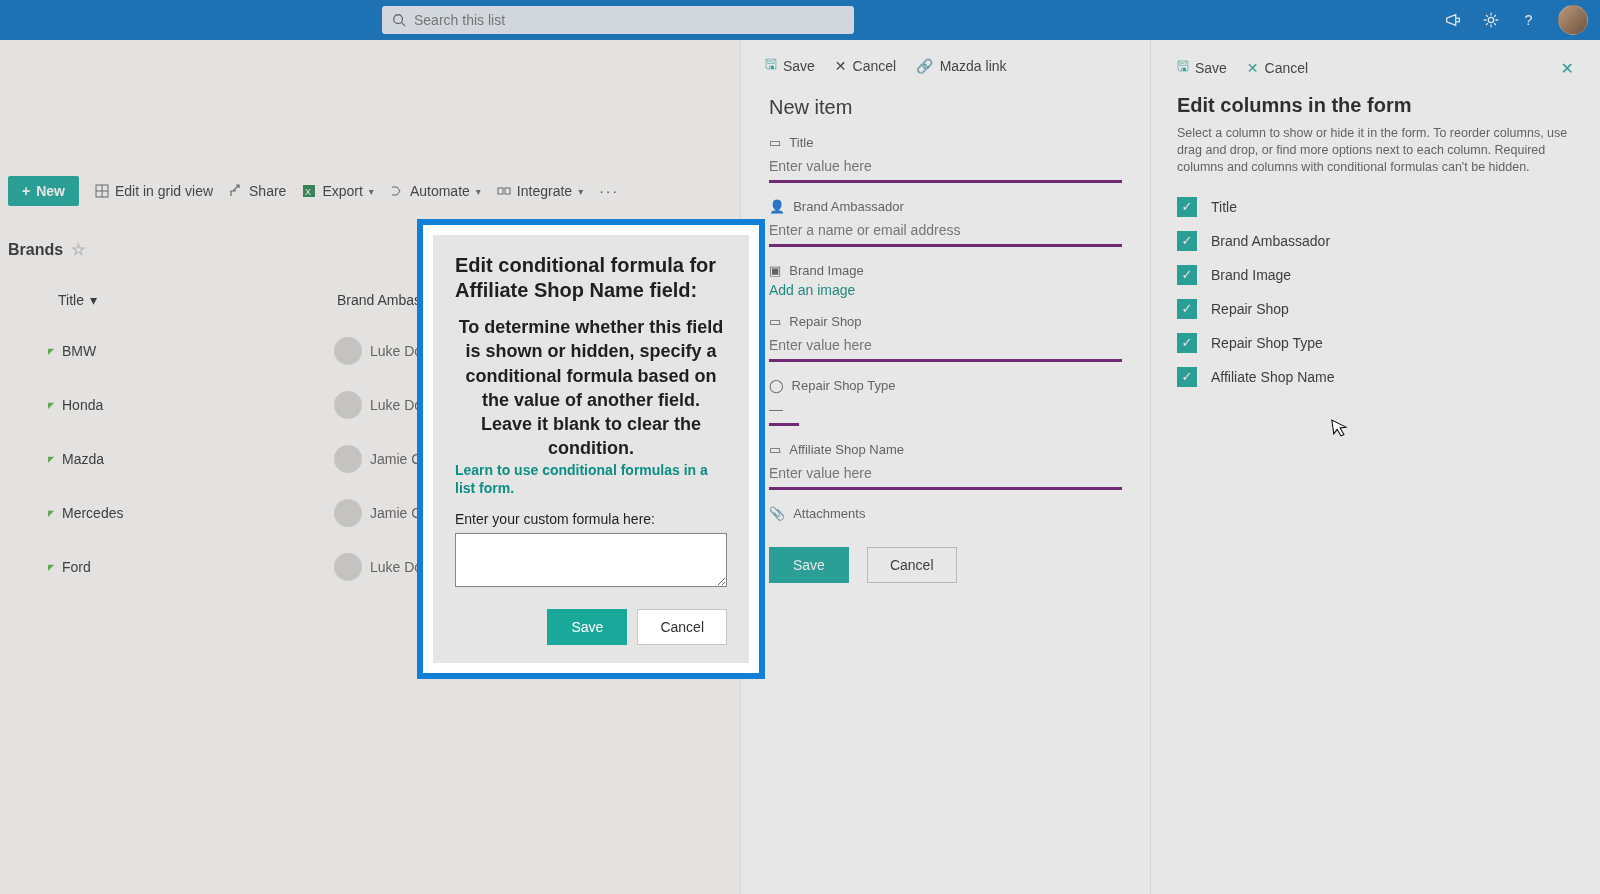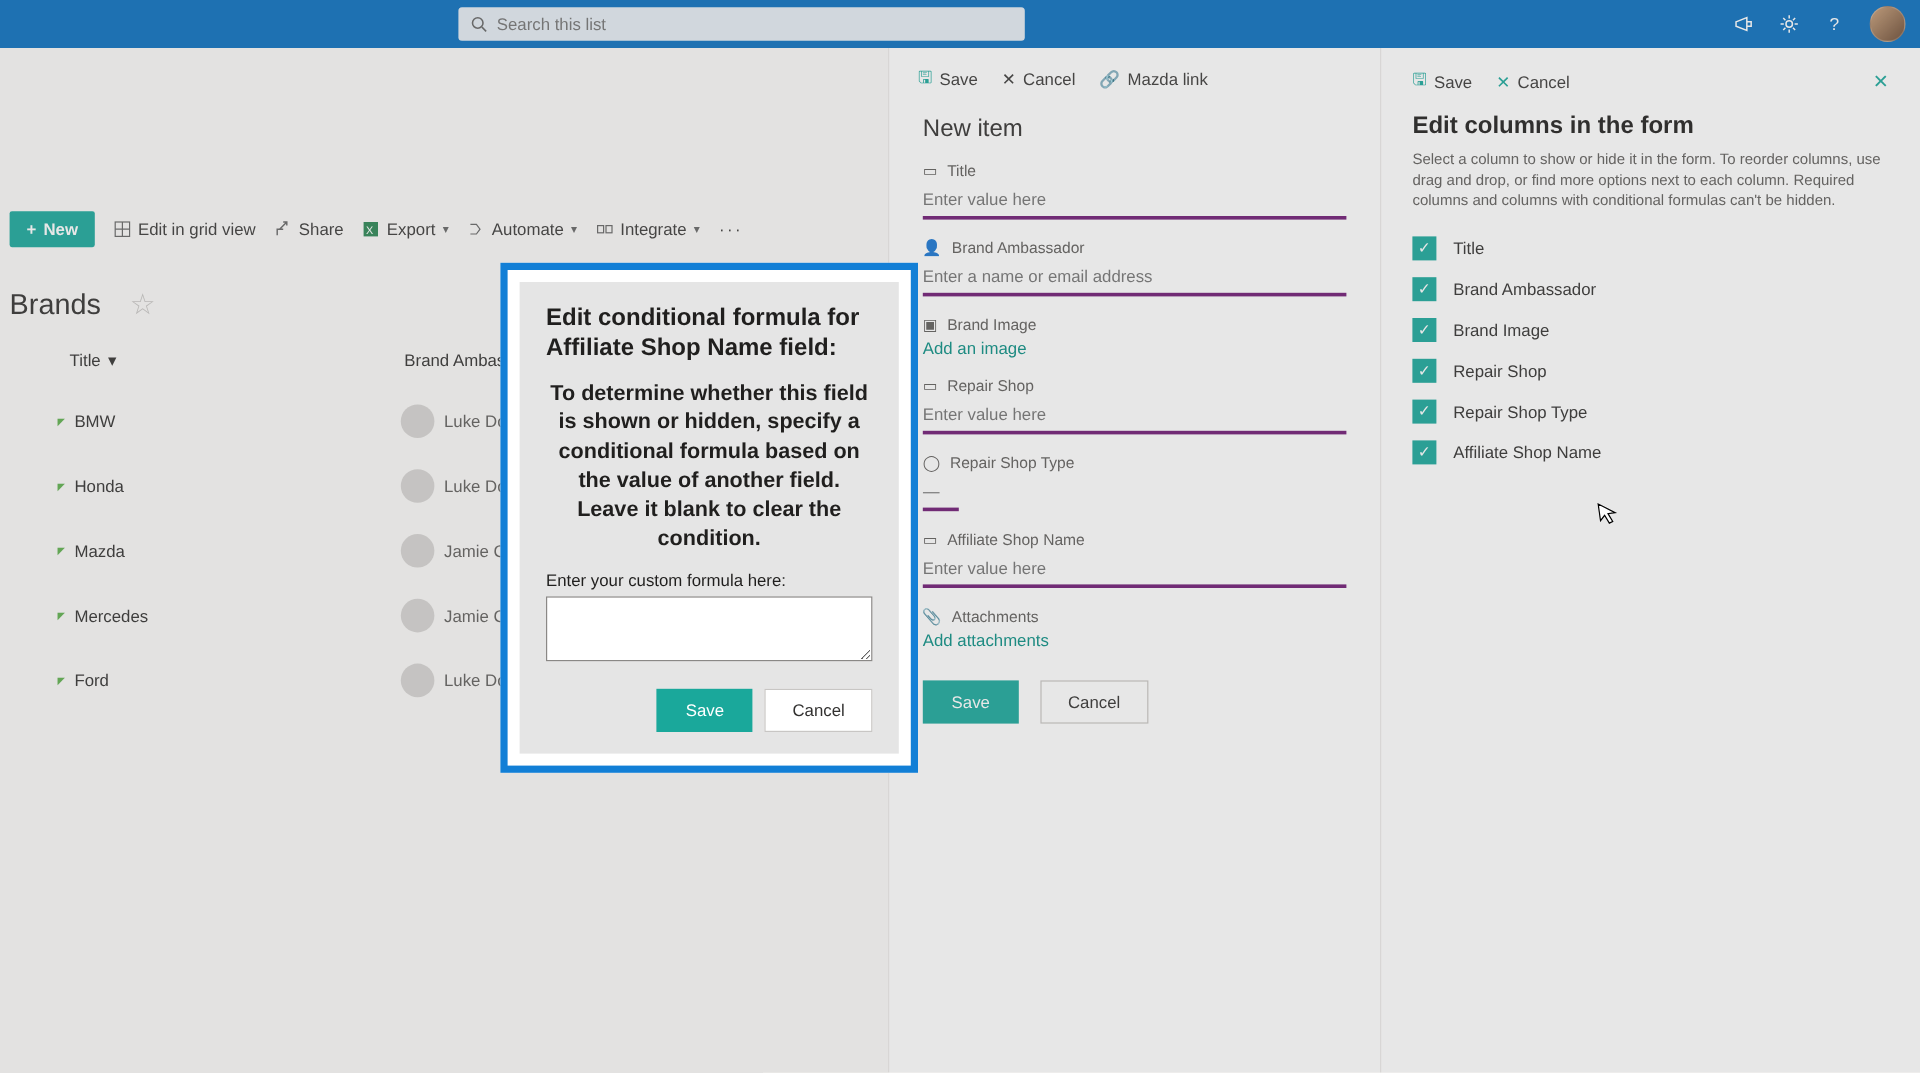--- a/index.html
+++ b/index.html
@@ -14,21 +14,21 @@
   .suite-right .avatar { width: 30px; height: 30px; border-radius: 50%; background: linear-gradient(135deg,#c9a07a,#6b4a33); border:1px solid #fff3; }
 
   
   .scrim { position: absolute; inset: 0; background: rgba(120,120,120,0.18); pointer-events: none; z-index: 5; }
   .cmdbar { position: absolute; top: 176px; left: 8px; display: flex; align-items: center; gap: 16px; font-size: 14px; color: #3b3a39; }
   .cmd-new { background: #1aa89b; color: #fff; padding: 7px 14px; border-radius: 2px; font-weight: 600; display:flex; align-items:center; gap:6px;}
   .cmd-item { display:flex; align-items:center; gap:6px; color:#3b3a39;}
   .cmd-item .chev { font-size:10px; color:#666;}
   .elips { letter-spacing: 2px; }
 
-  .list-title { position:absolute; top:240px; left:8px; font-size:24px; color:#323130; display:flex; align-items:center; gap:24px;}
+  .list-title { position:absolute; top:240px; left:8px; font-size:16px; color:#323130; display:flex; align-items:center; gap:8px;font-weight:bold;}
   .list-title .star{color:#c8c6c4;}
 
   .list-head { position:absolute; top:292px; left:58px; font-size:14px; color:#323130; display:flex; gap:240px;}
   .list-head .col { display:flex; align-items:center; gap:6px;}
   .list-rows { position:absolute; top:324px; left:48px; width:640px;}
   .row { display:flex; align-items:center; height:54px; color:#323130; font-size:14px;}
   .row .ic { width:10px; color:#5fb04e; font-size:8px; margin-right:4px;}
   .row .c1 { width:272px; }
   .row .c2 { display:flex; align-items:center; gap:8px; color:#605e5c;}
   .pavatar{width:28px;height:28px;border-radius:50%;background:#d6d4d2;display:inline-block;}
@@ -273,21 +273,20 @@
         <span>▭</span>
         <span>Affiliate Shop Name</span>
       </div>
     <input class="finput" placeholder="Enter value here" style="">
   </div>
   <div class="field">
     <div class="flabel">
         <span>📎</span>
         <span>Attachments</span>
       </div>
-    <span class="linklike">Add attachments</span>
   </div>
   <div class="pn-buttons">
     <button class="btn-primary">Save</button>
     <button class="btn-secondary">Cancel</button>
   </div>
 </div>
 
 <div class="panel-cols">
   <div class="pc-cmds">
     <span style="display:flex;gap:6px;align-items:center">
@@ -327,20 +326,21 @@
       <span class="chktxt">Affiliate Shop Name</span>
     </div>
 </div>
 
 <div class="scrim"></div>
 
 <div class="modal-border">
   <div class="modal-inner">
     <div class="mtitle">Edit conditional formula for Affiliate Shop Name field:</div>
     <div class="mdesc">To determine whether this field is shown or hidden, specify a conditional formula based on the value of another field. Leave it blank to clear the condition.</div>
+    <a class="mlink">Learn to use conditional formulas in a list form.</a>
     <div class="mlabel">Enter your custom formula here:</div>
     <textarea class="mta" style=""></textarea>
     <div class="mbtns">
       <button class="btn-primary">Save</button>
       <button class="btn-secondary">Cancel</button>
     </div>
   </div>
 </div>
 
 <div class="cursor">

